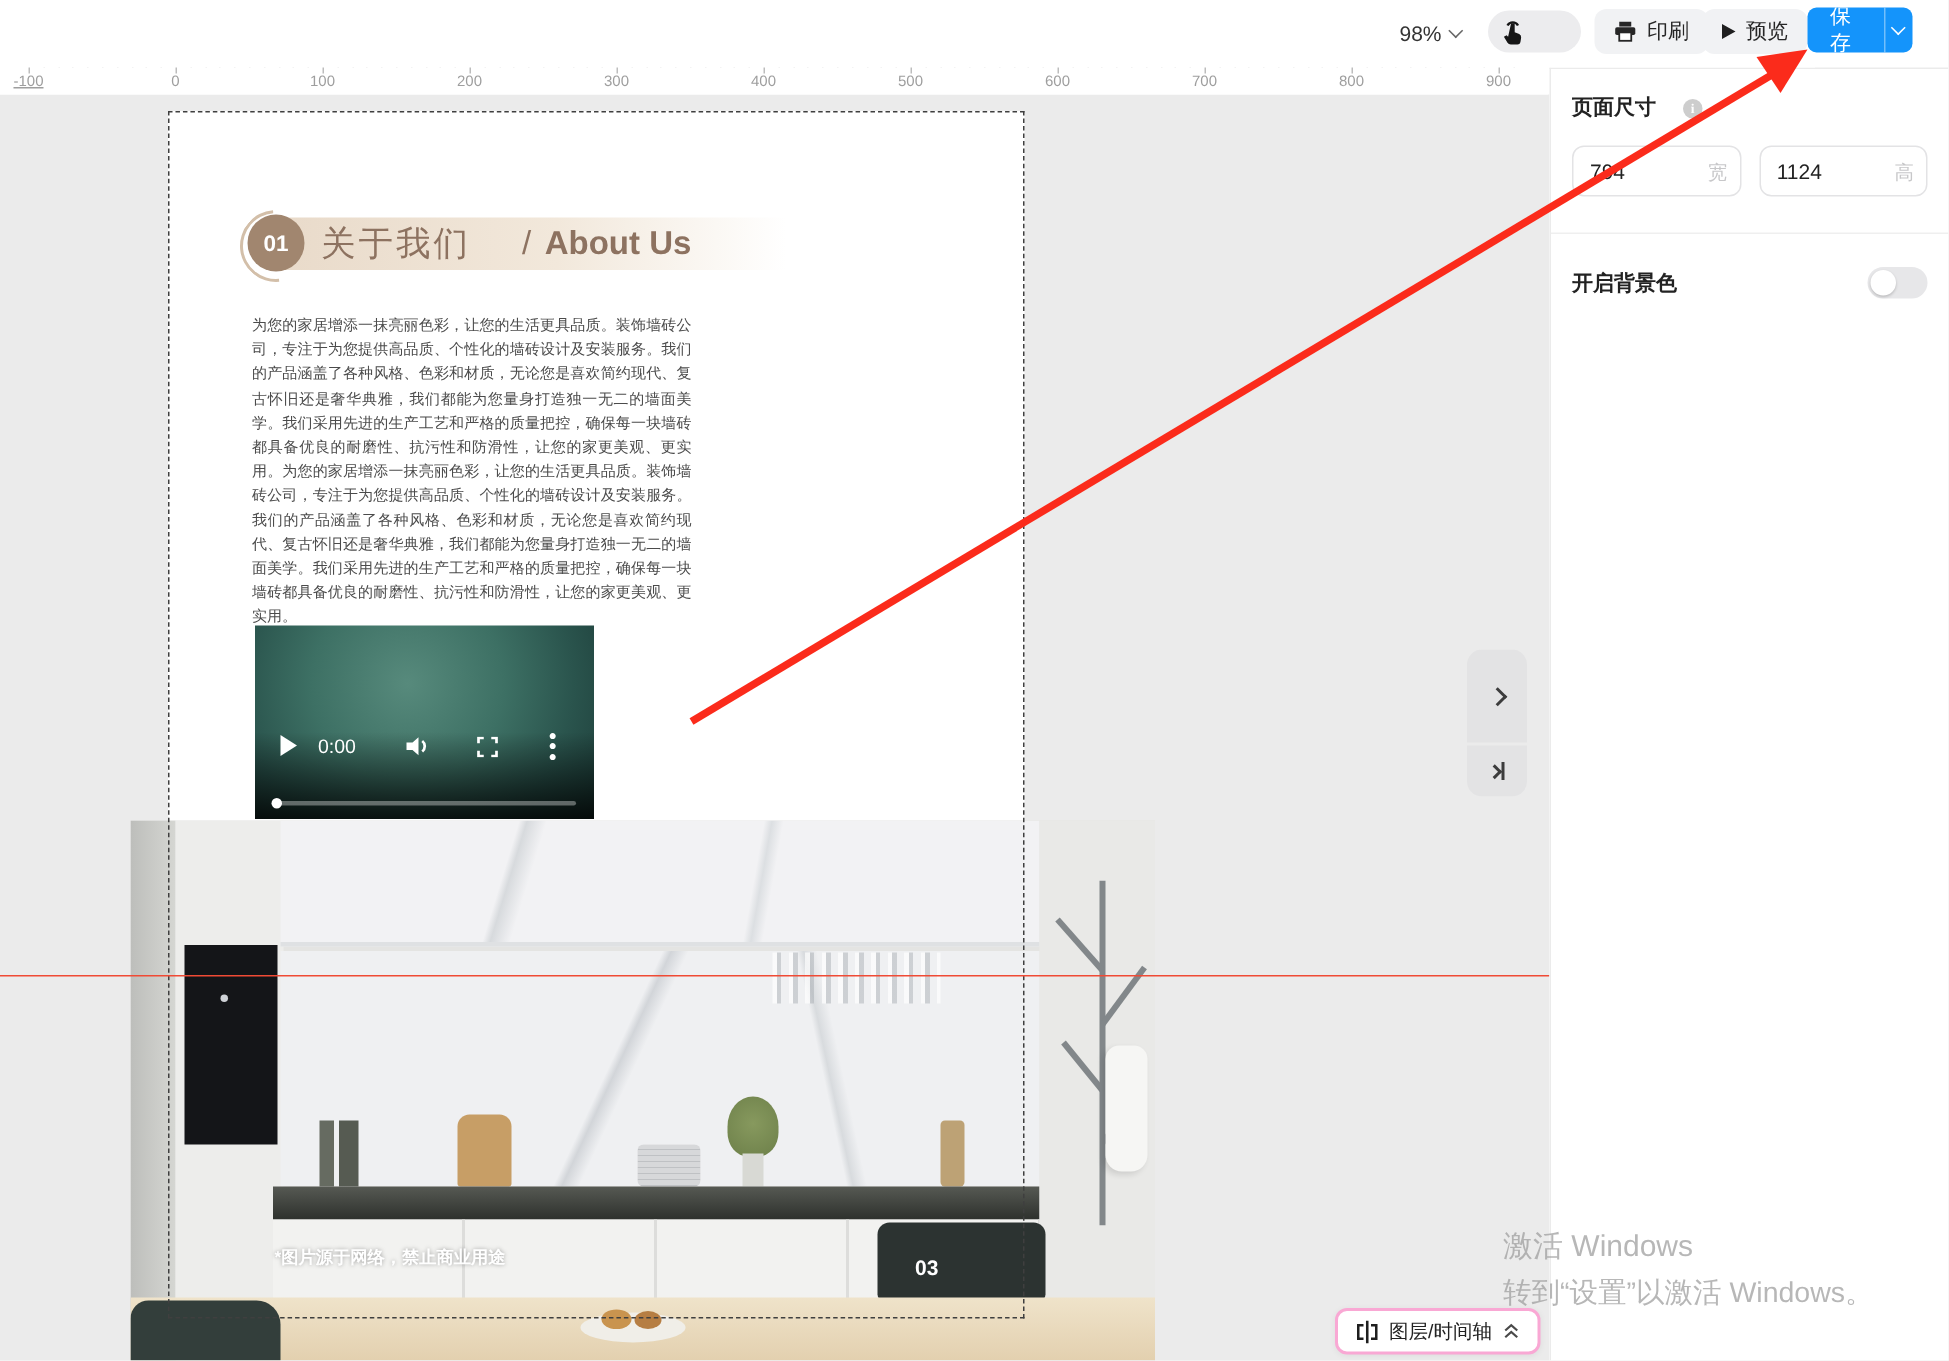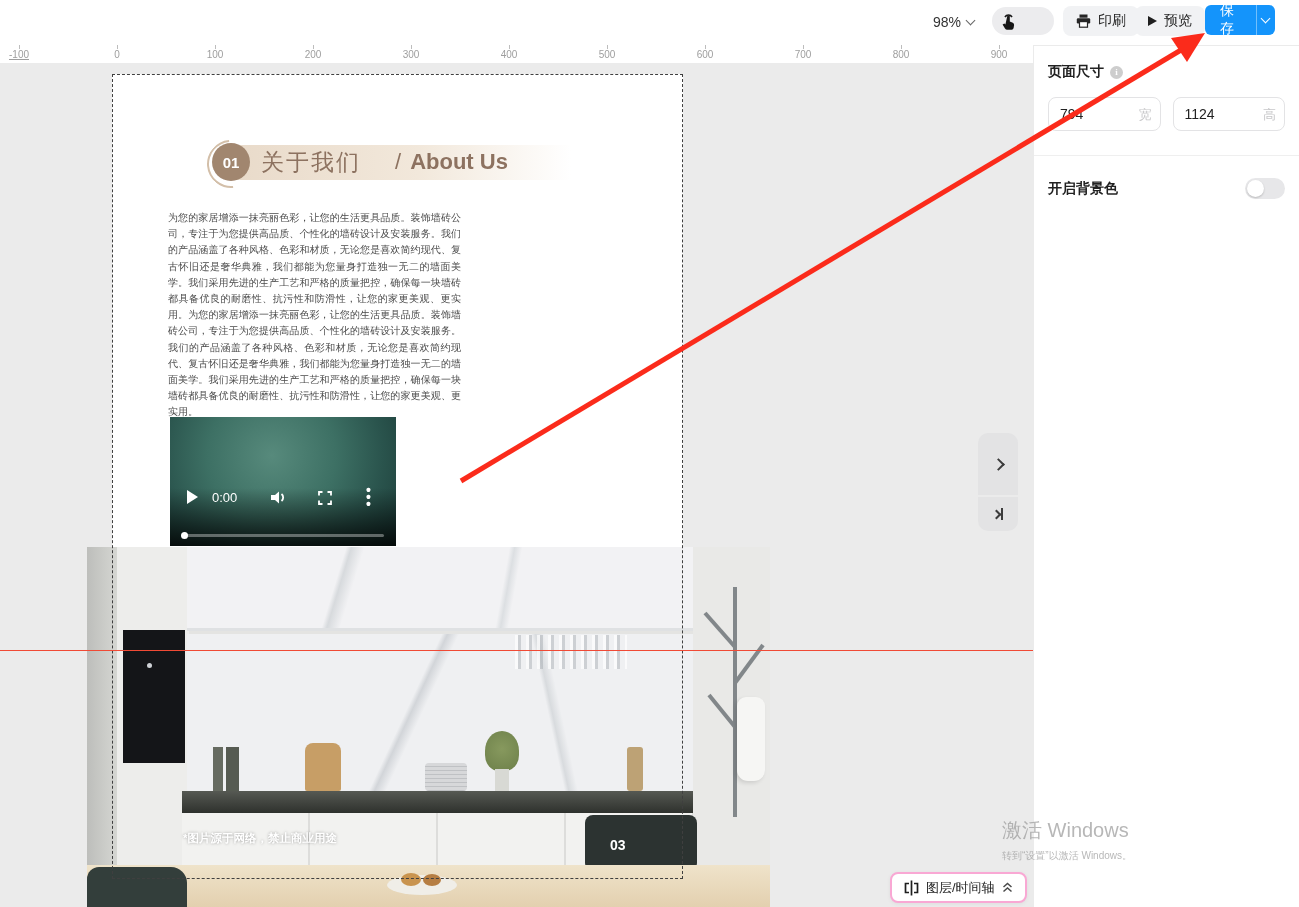--- a/index.html
+++ b/index.html
@@ -34,21 +34,21 @@
   .tick-label { position:absolute; top:9px; width:40px; margin-left:-20px; text-align:center;
                 font-size:10px; color:#9e9e9e; }
 
   
   .canvas-bg { left:0; top:63px; width:1033px; height:844px; background:#ebebeb; z-index:1; }
   .page { left:112px; top:74px; width:571px; height:805px; background:#fff; z-index:2; }
   .selection-rect { left:112px; top:74px; width:571px; height:805px;
                     border:1px dashed #3f3f3f; z-index:8; pointer-events:none; }
 
   
-  .heading { left:165px; top:143px; height:38px; display:flex; align-items:center; z-index:4;margin-left:47px; }
+  .heading { left:165px; top:143px; height:38px; display:flex; align-items:center; z-index:4; }
   .head-pill { position:absolute; left:2px; top:2px; width:372px; height:35px; border-radius:18px;
                background:linear-gradient(90deg,#e8d9c8 0%,#f2e8db 55%,rgba(248,241,233,0) 96%); }
   .badge { position:relative; width:38px; height:38px; border-radius:50%; background:#a1866f;
            color:#fff; font-size:15px; font-weight:bold; display:flex; align-items:center;
            justify-content:center; }
   .badge::before { content:""; position:absolute; left:-5px; top:-3px; width:44px; height:44px;
                    border-radius:50%; border:2px solid #d3bfa9; border-right-color:transparent;
                    border-top-color:transparent; transform:rotate(40deg); }
   .title-cn { position:relative; margin-left:11px; font-size:23px; letter-spacing:2px;
               color:#8d7260; font-weight:500; }
@@ -129,41 +129,41 @@
   .chev-r.small { width:7px; height:7px; }
   .nav-bar { width:2px; height:12px; background:#3c3c3c; }
   .layers-btn { left:890px; top:872px; height:31px; border-radius:8px; background:#fff;
     border:2px solid #f9a8d4; box-shadow:0 1px 4px rgba(0,0,0,.06); display:flex; align-items:center;
     gap:7px; padding:0 12px; font-size:13px; color:#222; z-index:10; }
 
   
   .panel { left:1033px; top:45px; width:266px; height:862px; background:#fff;
            border-left:1px solid #ebebeb; border-top:1px solid #ebebeb; z-index:20;
            padding:17px 14px 0 14px; }
-  .panel-row-title { display:flex; align-items:center; gap:6px; }
+  .panel-row-title { display:flex; align-items:center; gap:18px; }
   .panel-label { font-size:14px; font-weight:bold; color:#222; }
   .info-icon { width:13px; height:13px; border-radius:50%; background:#cdcdcd; color:#fff;
                font-size:9px; font-weight:bold; display:flex; align-items:center; justify-content:center;
                font-family:"Liberation Serif",serif; }
   .size-inputs { display:flex; gap:12px; margin-top:16px; }
   .size-field { position:relative; width:113px; height:34px; }
   .size-field input { width:100%; height:100%; border:1px solid #e3e3e5; border-radius:8px;
     padding:0 24px 0 11px; font-size:14px; color:#222; outline:none; background:#fff;
     font-family:"Liberation Sans",sans-serif; }
   .size-suffix { position:absolute; right:9px; top:9px; font-size:13px; color:#c7c7c9; }
   .panel-divider { margin:24px -14px 0 -14px; height:1px; background:#efefef; }
   .bg-row { margin-top:22px; display:flex; align-items:center; justify-content:space-between; }
   .toggle-off { width:40px; height:21px; border-radius:11px; background:#e7e7e9; position:relative; }
   .toggle-off .knob { position:absolute; left:2px; top:2px; width:17px; height:17px; border-radius:50%;
     background:#fff; box-shadow:0 1px 2px rgba(0,0,0,.2); }
 
   
   .watermark { left:1002px; top:817px; z-index:25; color:#9f9f9f; opacity:.75; pointer-events:none; }
   .wm1 { font-size:20px; }
-  .wm2 { font-size:10px; margin-top:5px; }
+  .wm2 { font-size:19px; margin-top:5px; }
 
   
   .arrow-overlay { position:absolute; left:0; top:0; z-index:40; pointer-events:none; }
 </style>
 </head>
 <body>
 
 <div class="abs topbar">
   <div class="abs zoom-ctrl">
     <span>98%</span>

